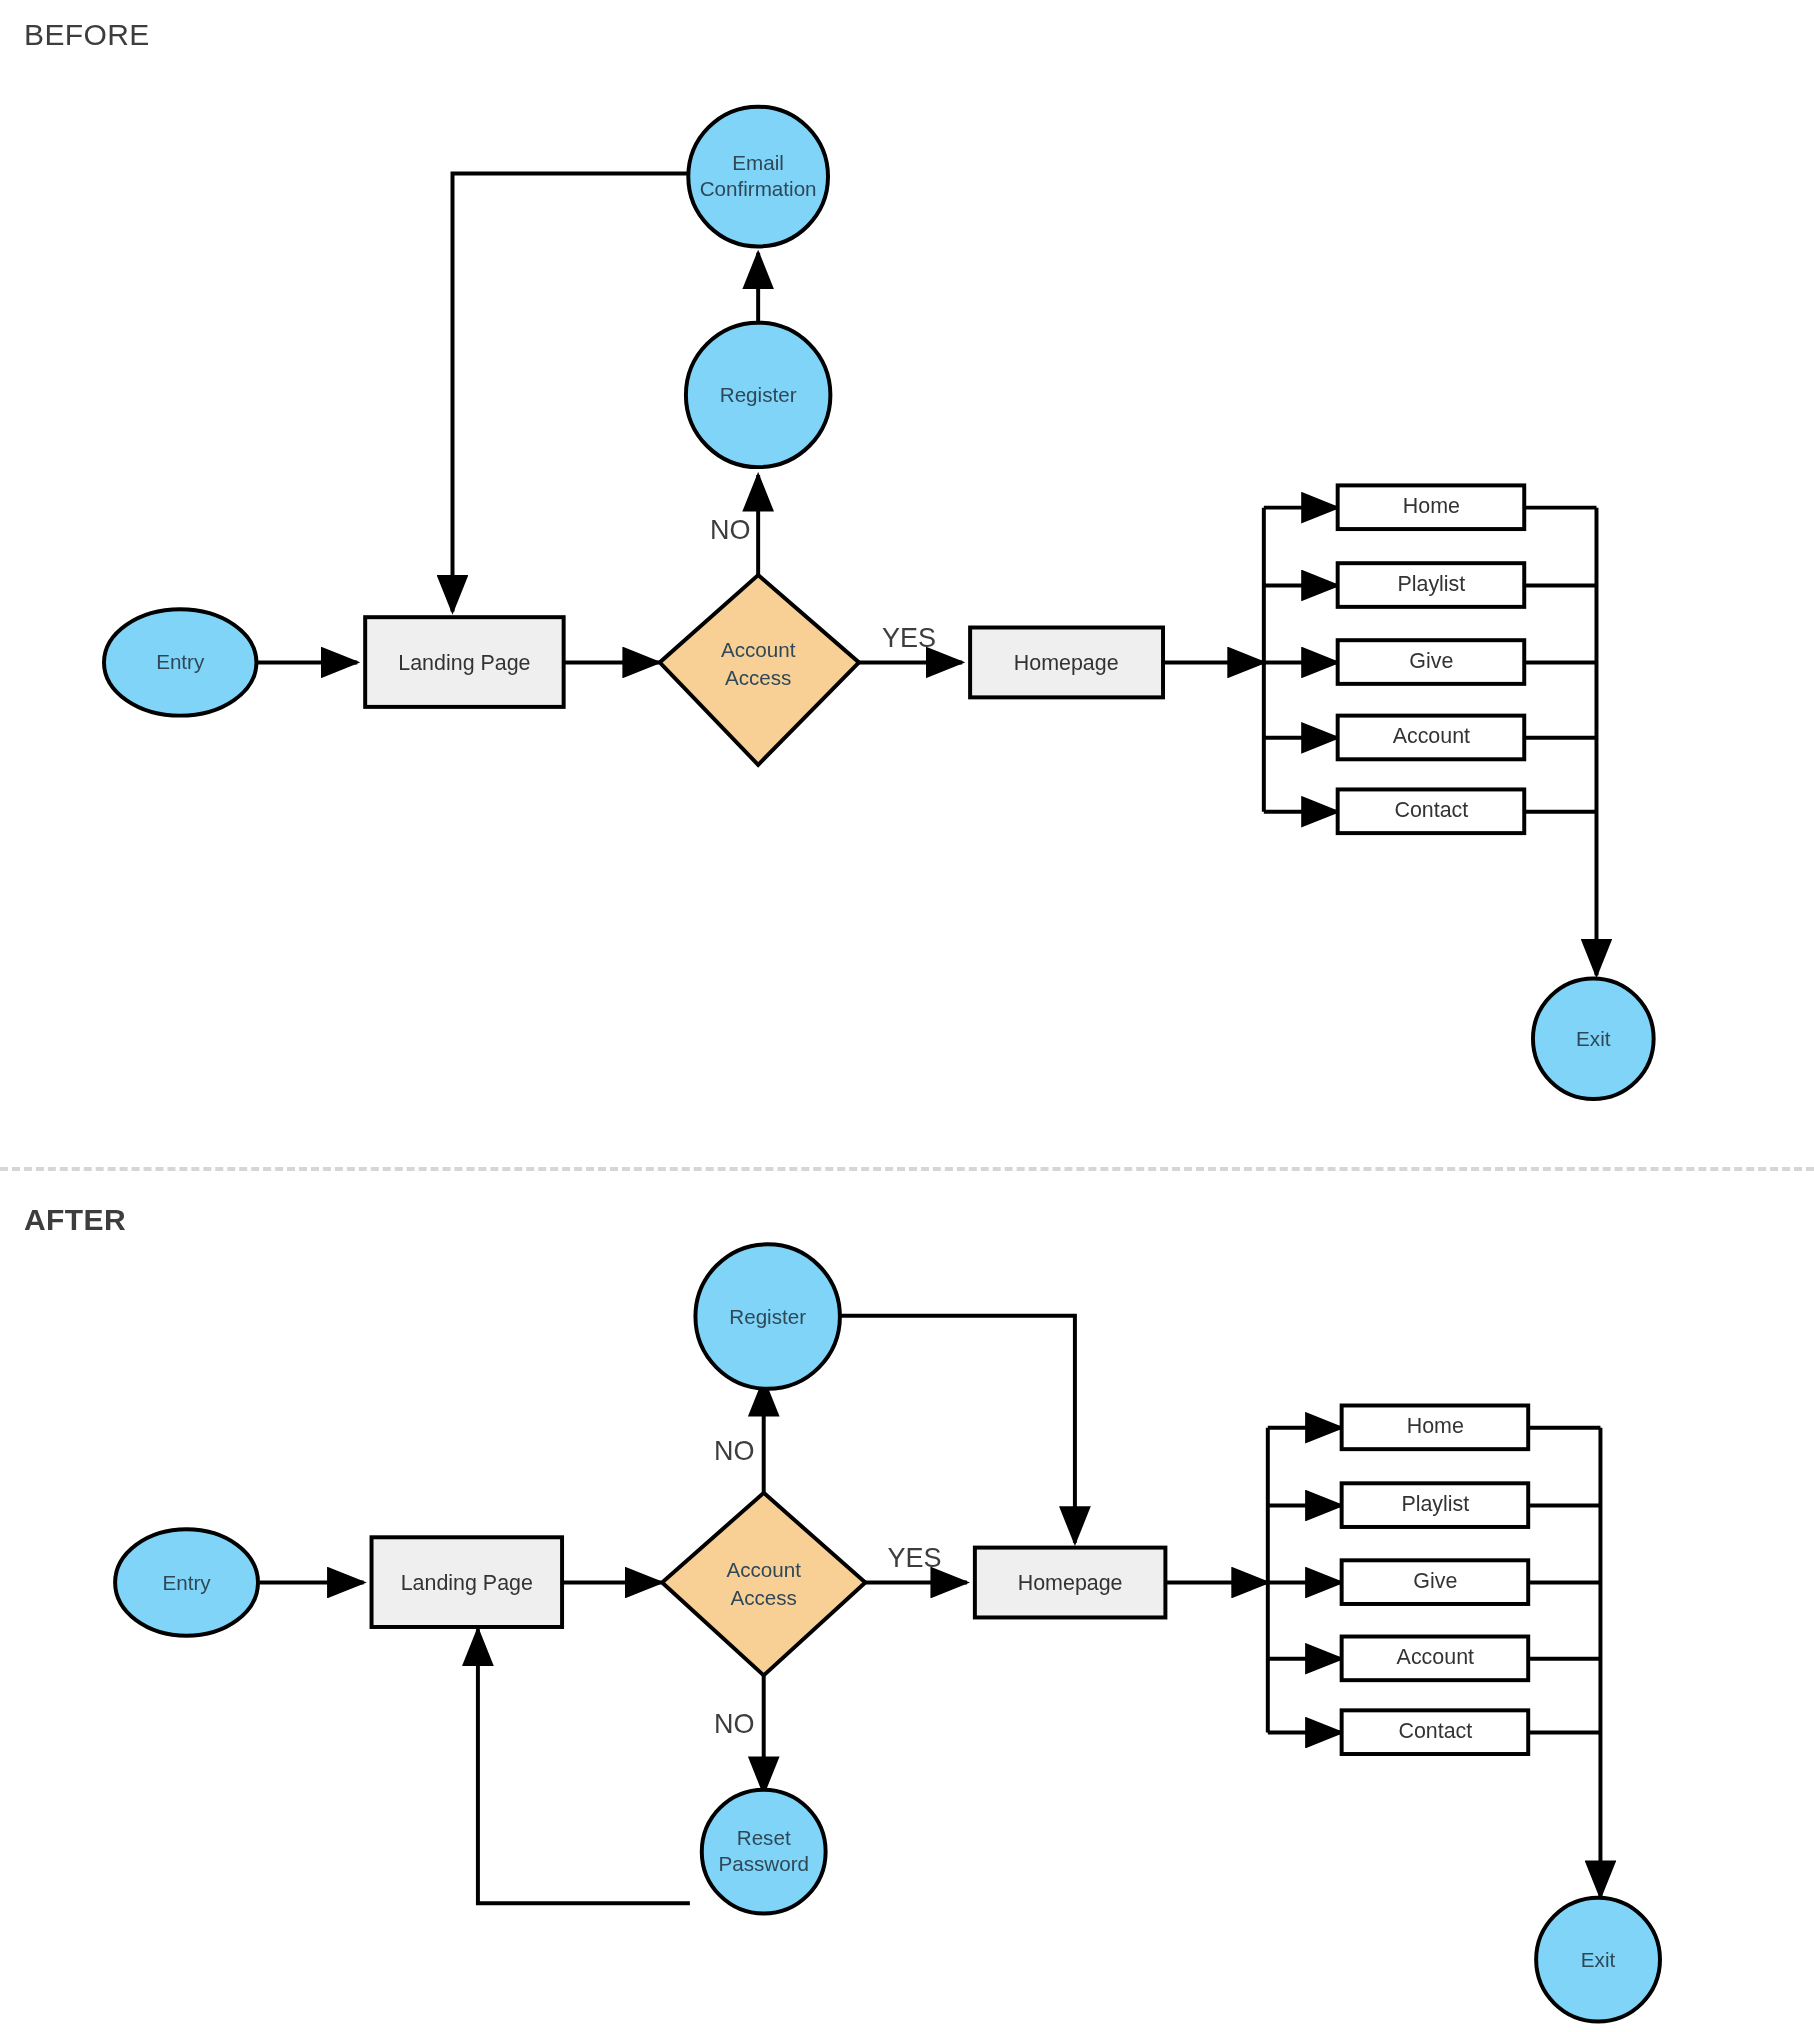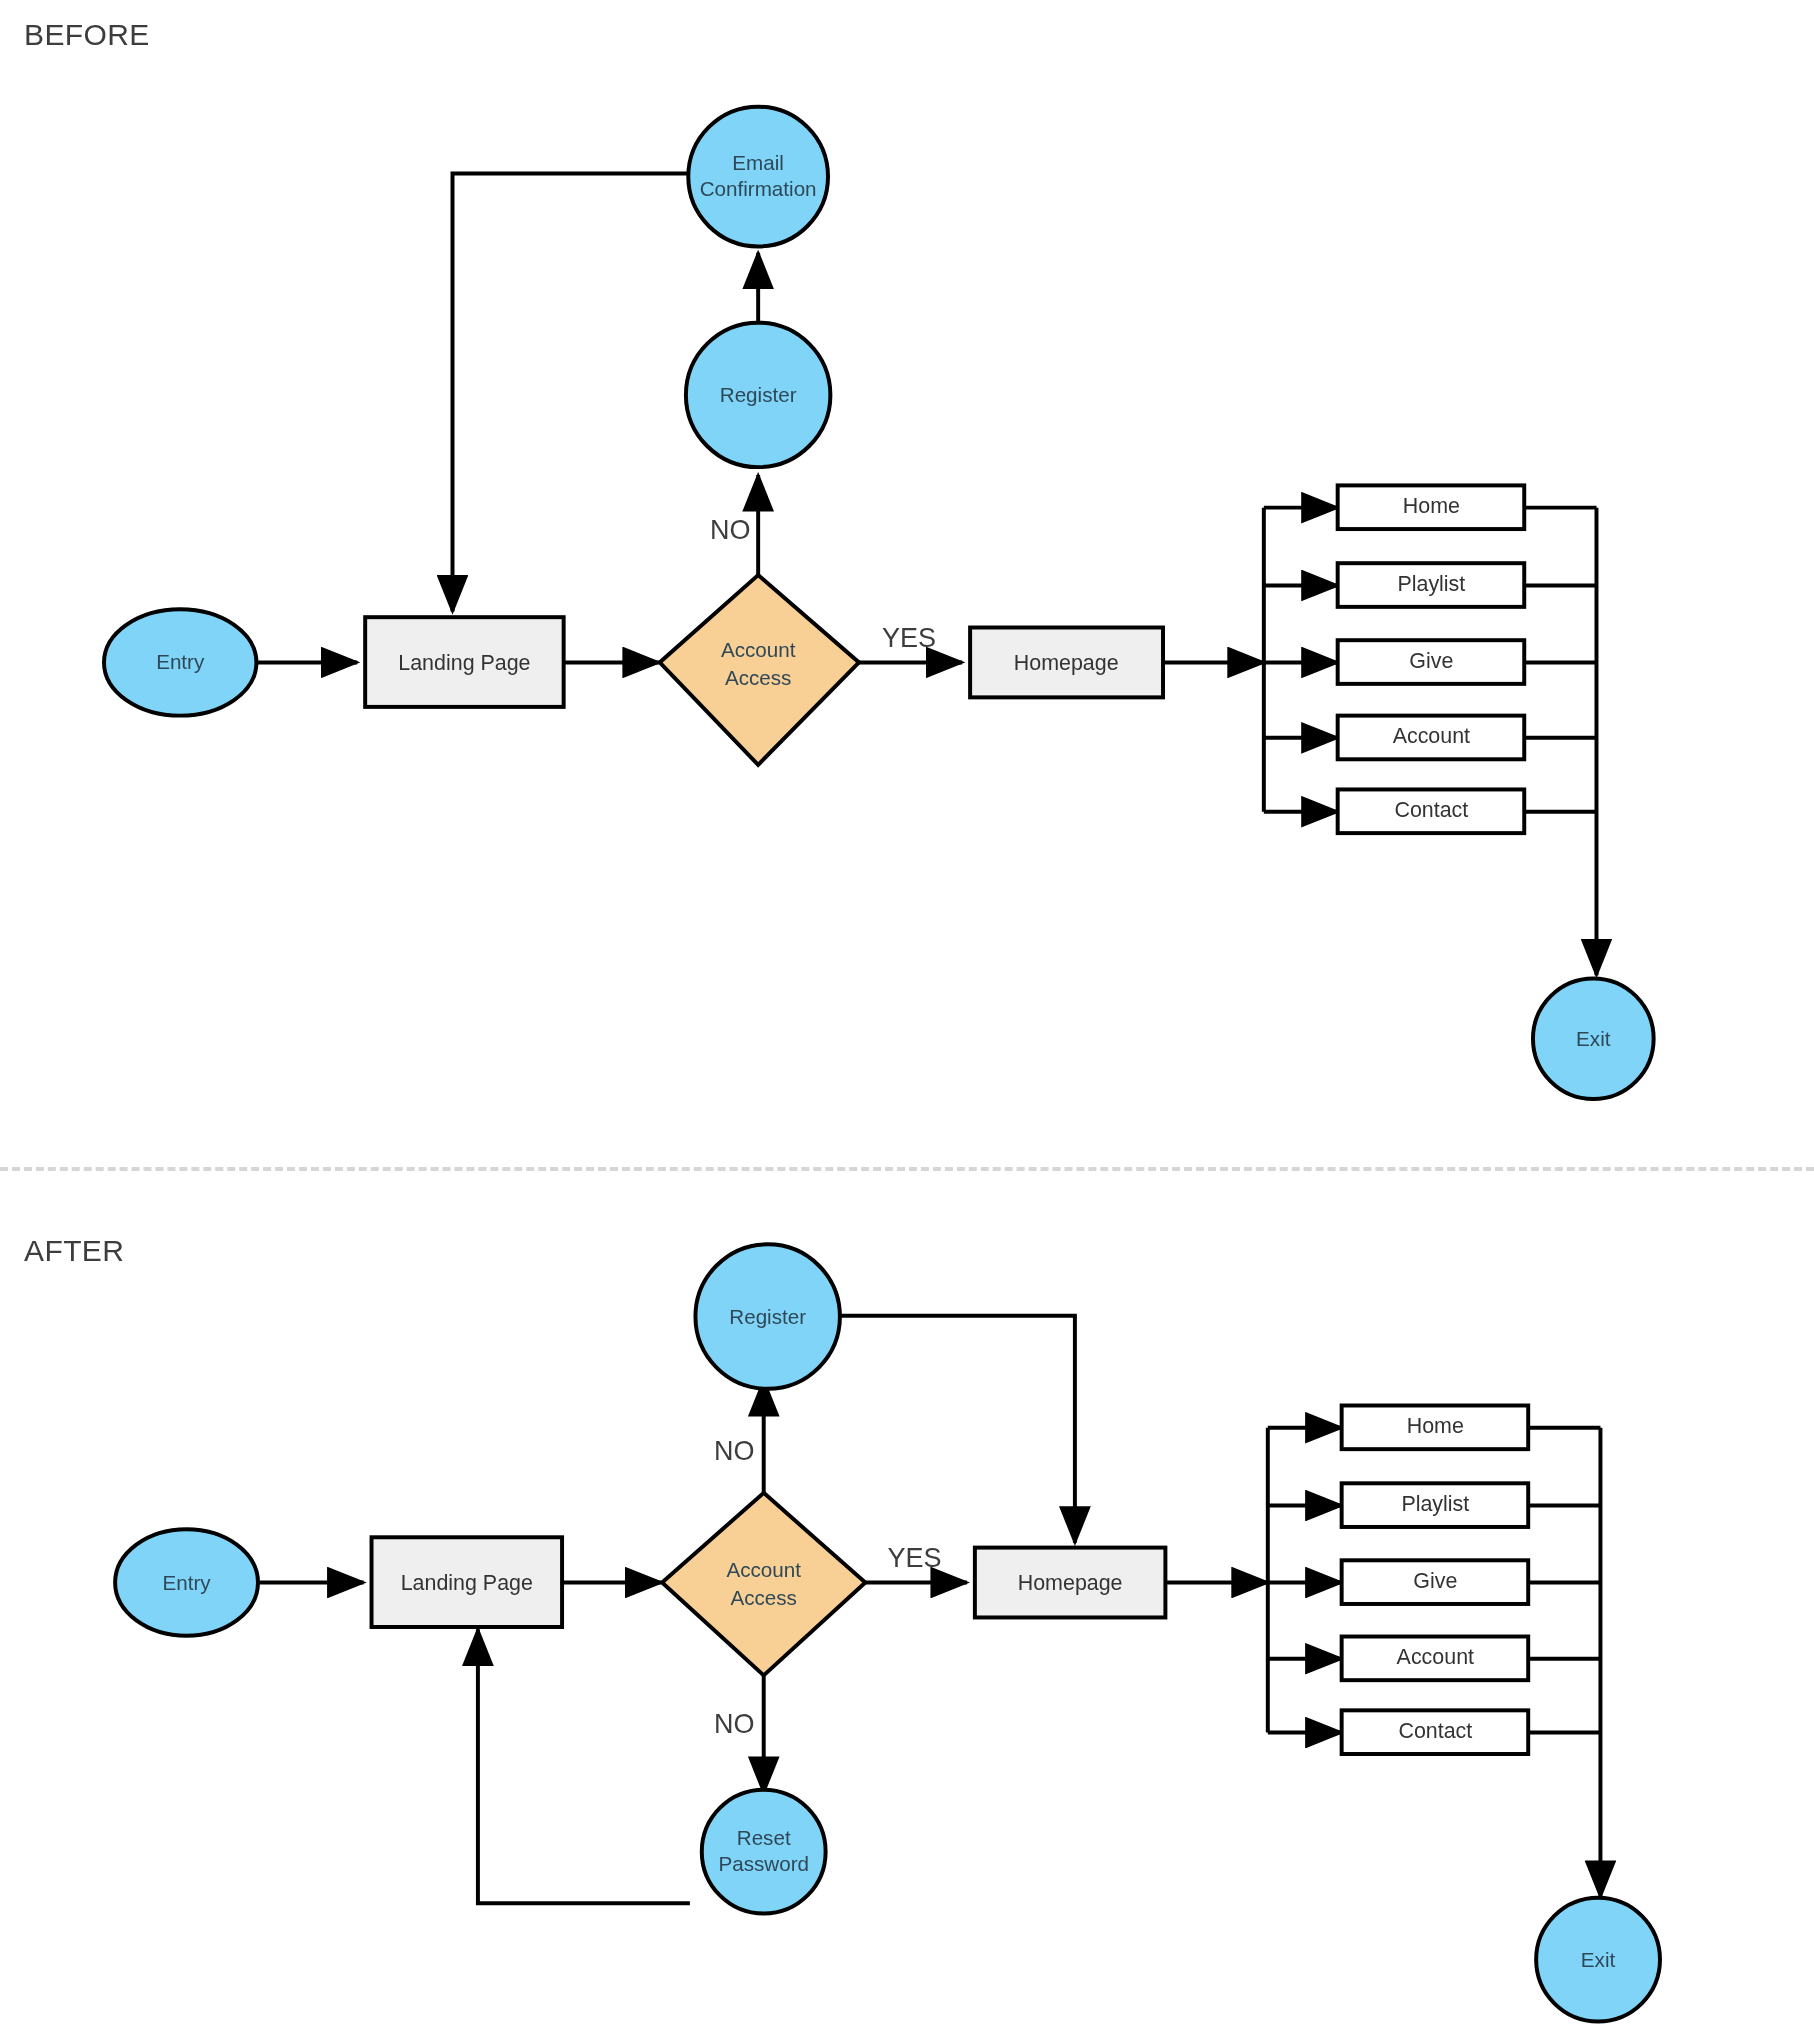--- a/index.html
+++ b/index.html
@@ -28,21 +28,21 @@
   }
   .section-title {
     position: absolute;
     font-size: 30px;
     color: #3d3d3d;
     letter-spacing: 0.4px;
     font-family: "Liberation Sans", sans-serif;
     white-space: nowrap;
   }
   #title-before { left: 24px; top: 17.5px; }
-  #title-after  { left: 24px; top: 1234px; }
+  #title-after  { left: 24px; top: 1203px; font-weight: bold; }
 
   .node-label {
     font-family: "Liberation Sans", sans-serif;
     font-size: 26px;
     fill: #2f4858;
     text-anchor: middle;
     dominant-baseline: middle;
   }
   .box-label {
     font-family: "Liberation Sans", sans-serif;

